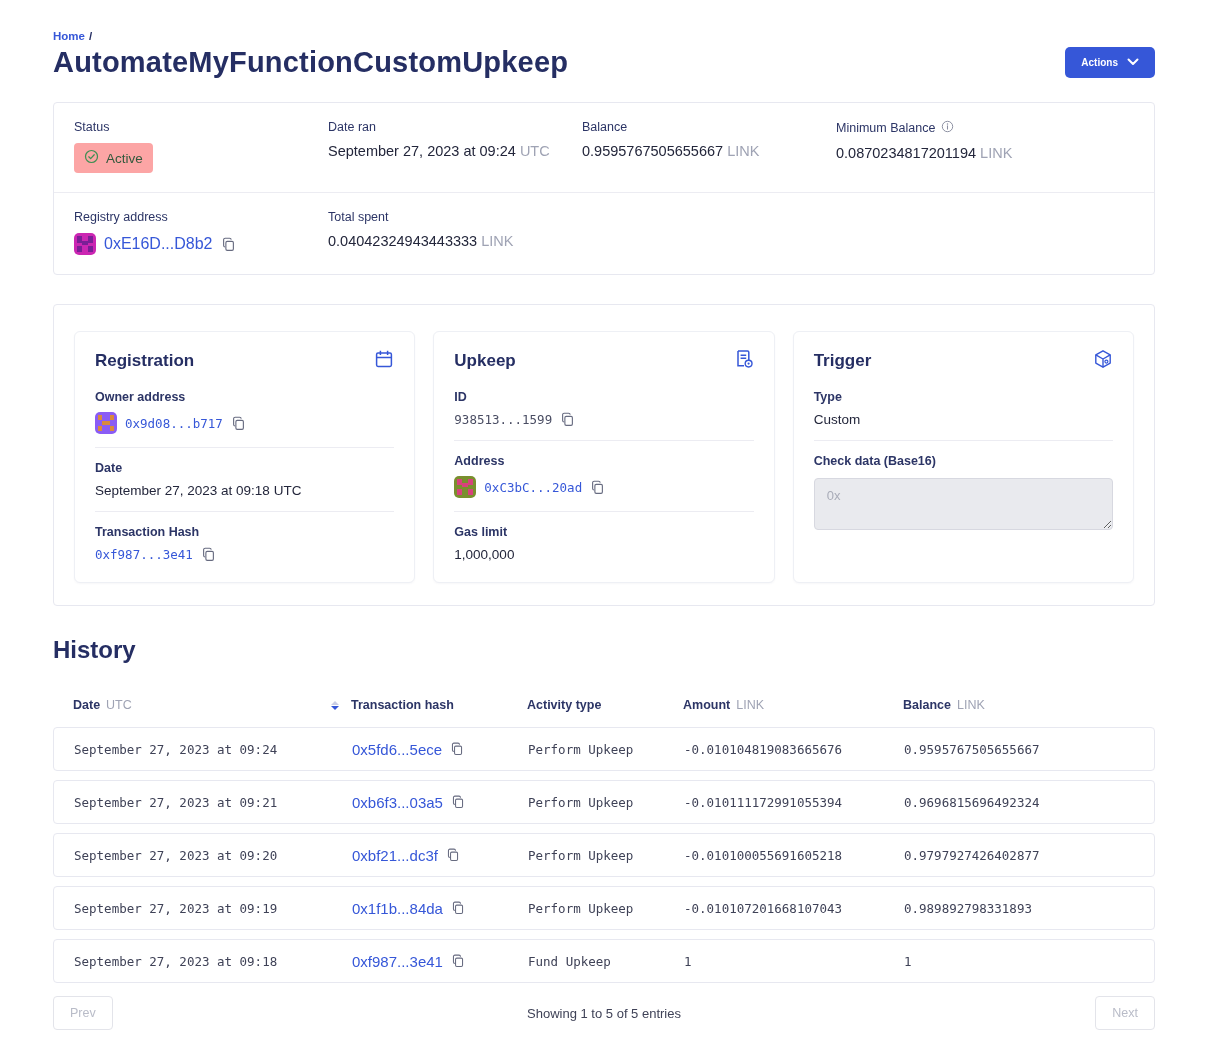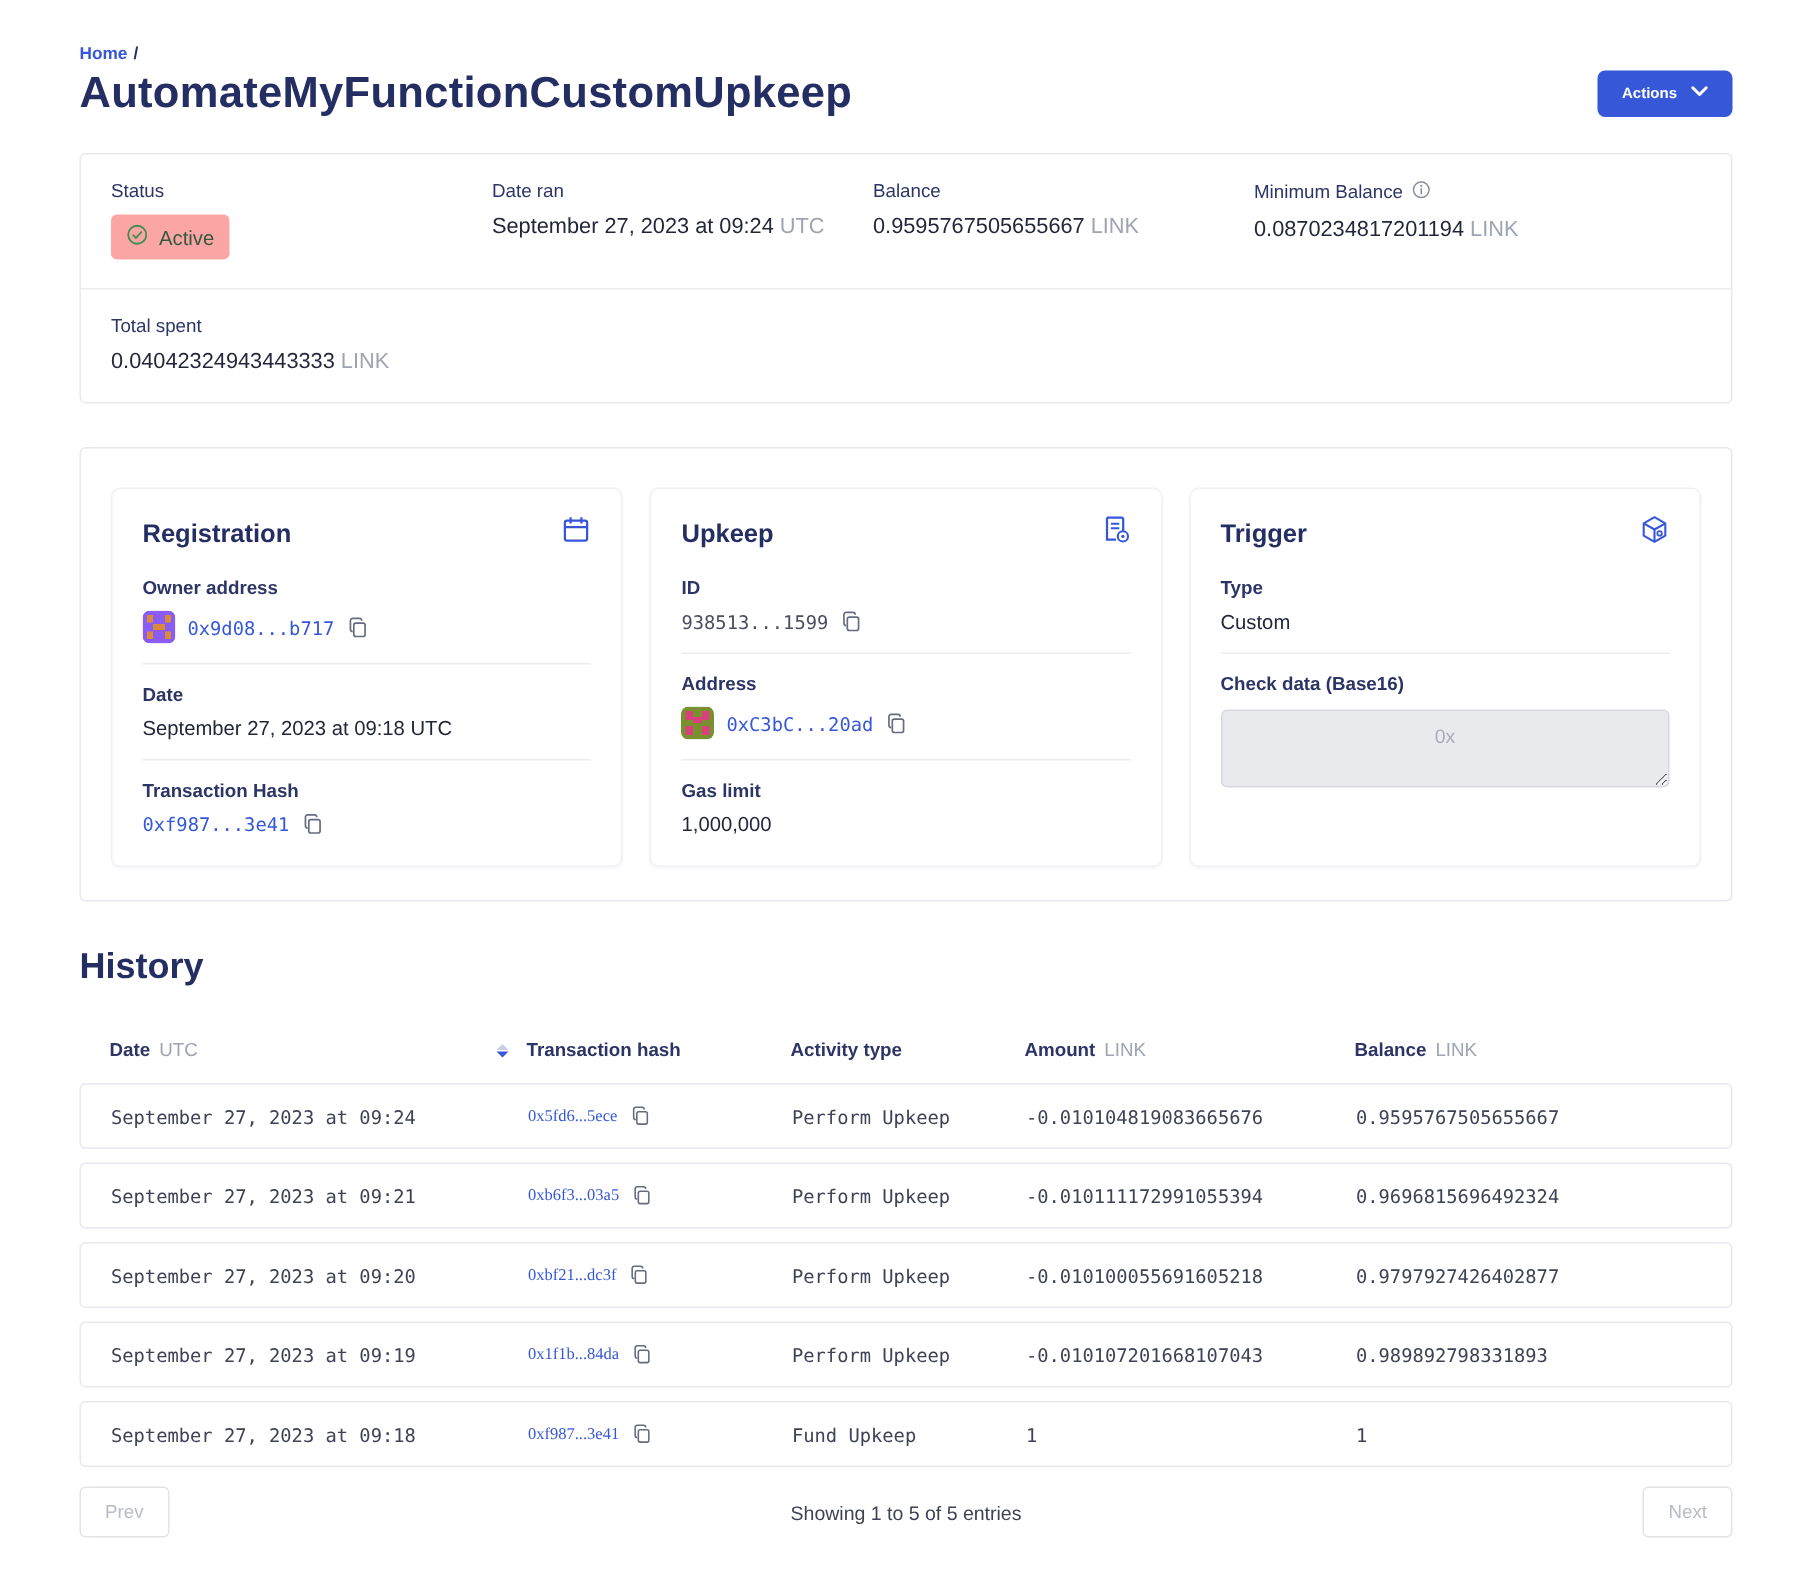--- a/index.html
+++ b/index.html
@@ -54,40 +54,40 @@
   .detail-block + .detail-block { border-top:1px solid #ececf2; padding-top:13px; }
   .detail-block:last-child { padding-bottom:0; }
   .detail-label { font-size:12.5px; font-weight:bold; color:#2c3566; margin-bottom:8px; }
   .detail-value { font-size:13.5px; color:#23263b; }
   .mono { font-family:"DejaVu Sans Mono", monospace; font-size:12.5px; }
   .mono-gray { color:#4a4d63; }
   .check-data-input {
     width:100%; height:52px; resize:vertical;
     background:#e9eaee; border:1px solid #d7d8e0; border-radius:4px;
     font-family:"Liberation Sans", sans-serif; font-size:13px; color:#23263b;
-    padding:9px 12px; margin-top:2px;text-align:center;
+    padding:9px 12px; margin-top:2px;
   }
   .check-data-input::placeholder { color:#a9acb8; }
 
   
   .history-heading { margin-bottom:34px; }
   .tbl-grid { display:grid; grid-template-columns:278px 176px 156px 220px 1fr; align-items:center; }
   .tbl-head { padding:0 20px; margin-bottom:15px; }
   .th { font-size:12.5px; font-weight:bold; color:#2c3566; display:flex; align-items:center; gap:6px; }
   .th .unit { font-weight:normal; color:#9fa3b4; font-size:12.5px; }
   .th-date { padding-right:12px; }
   .sort-icon { margin-left:auto; display:flex; flex-direction:column; align-items:center; gap:1px; cursor:pointer; }
   .tri-up { width:0; height:0; border-left:4px solid transparent; border-right:4px solid transparent; border-bottom:4px solid #c9cde4; }
   .tri-down { width:0; height:0; border-left:4px solid transparent; border-right:4px solid transparent; border-top:4px solid #3657d8; }
   .tbl-row {
     border:1px solid #e7e8f0; border-radius:4px; height:44px; margin-bottom:9px;
     padding:0 20px; font-family:"DejaVu Sans Mono", monospace; font-size:12.5px; color:#3f4257;
   }
   .tbl-row .hash-cell { display:flex; align-items:center; gap:8px; }
-  .tbl-row a.hash-link { font-family:Liberation Serif, serif; font-size:11px; }
+  .tbl-row a.hash-link { font-family:Liberation Sans, sans-serif; font-size:15px; }
 
   
   .pagination { display:flex; align-items:center; justify-content:space-between; margin-top:13px; }
   .page-btn {
     border:1px solid #e3e4ea; background:#fff; border-radius:4px;
     color:#b9bcc8; font-family:inherit; font-size:12.5px;
     padding:9px 16px; cursor:pointer;
   }
   .page-summary { font-size:13px; color:#3f4257; }
 </style>
@@ -143,20 +143,42 @@
                 <path d="M8 7.2v4" stroke="#8a8ea0" stroke-width="1.3" stroke-linecap="round"></path>
                 <circle cx="8" cy="4.8" r=".9" fill="#8a8ea0"></circle>
               </svg>
           </span>
         </div>
         <div class="field-value"><span>0.0870234817201194</span> <span class="unit">LINK</span></div>
       </div>
     </div>
     <div class="summary-row">
       <div>
+        <div class="field-label">Registry address</div>
+        <div class="addr-line">
+          <span class="identicon">
+            <svg width="22" height="22" viewBox="0 0 22 22">
+                <rect width="22" height="22" fill="#cb26b2"></rect>
+                <rect x="3" y="3" width="5" height="7" fill="#7a1f96"></rect>
+                <rect x="14" y="3" width="5" height="7" fill="#7a1f96"></rect>
+                <rect x="8" y="8" width="6" height="4" fill="#7a1f96"></rect>
+                <rect x="3" y="13" width="5" height="6" fill="#7a1f96"></rect>
+                <rect x="14" y="13" width="5" height="6" fill="#7a1f96"></rect>
+              </svg>
+          </span>
+          <a class="hash-link">0xE16D...D8b2</a>
+          <button class="copy-btn">
+            <svg width="15" height="15" viewBox="0 0 16 16">
+                <rect x="5.2" y="4.7" width="8" height="9.5" rx="1.4" fill="none" stroke="#676b80" stroke-width="1.2"></rect>
+                <path d="M10.8 3V2.9A1.6 1.6 0 0 0 9.2 1.3H4.4A1.6 1.6 0 0 0 2.8 2.9v6.2a1.6 1.6 0 0 0 1.6 1.6" fill="none" stroke="#676b80" stroke-width="1.2"></path>
+              </svg>
+          </button>
+        </div>
+      </div>
+      <div>
         <div class="field-label">Total spent</div>
         <div class="field-value"><span>0.04042324943443333</span> <span class="unit">LINK</span></div>
       </div>
     </div>
   </div>
 
 
   <div class="card details-wrap">
 
     <div class="detail-card">

